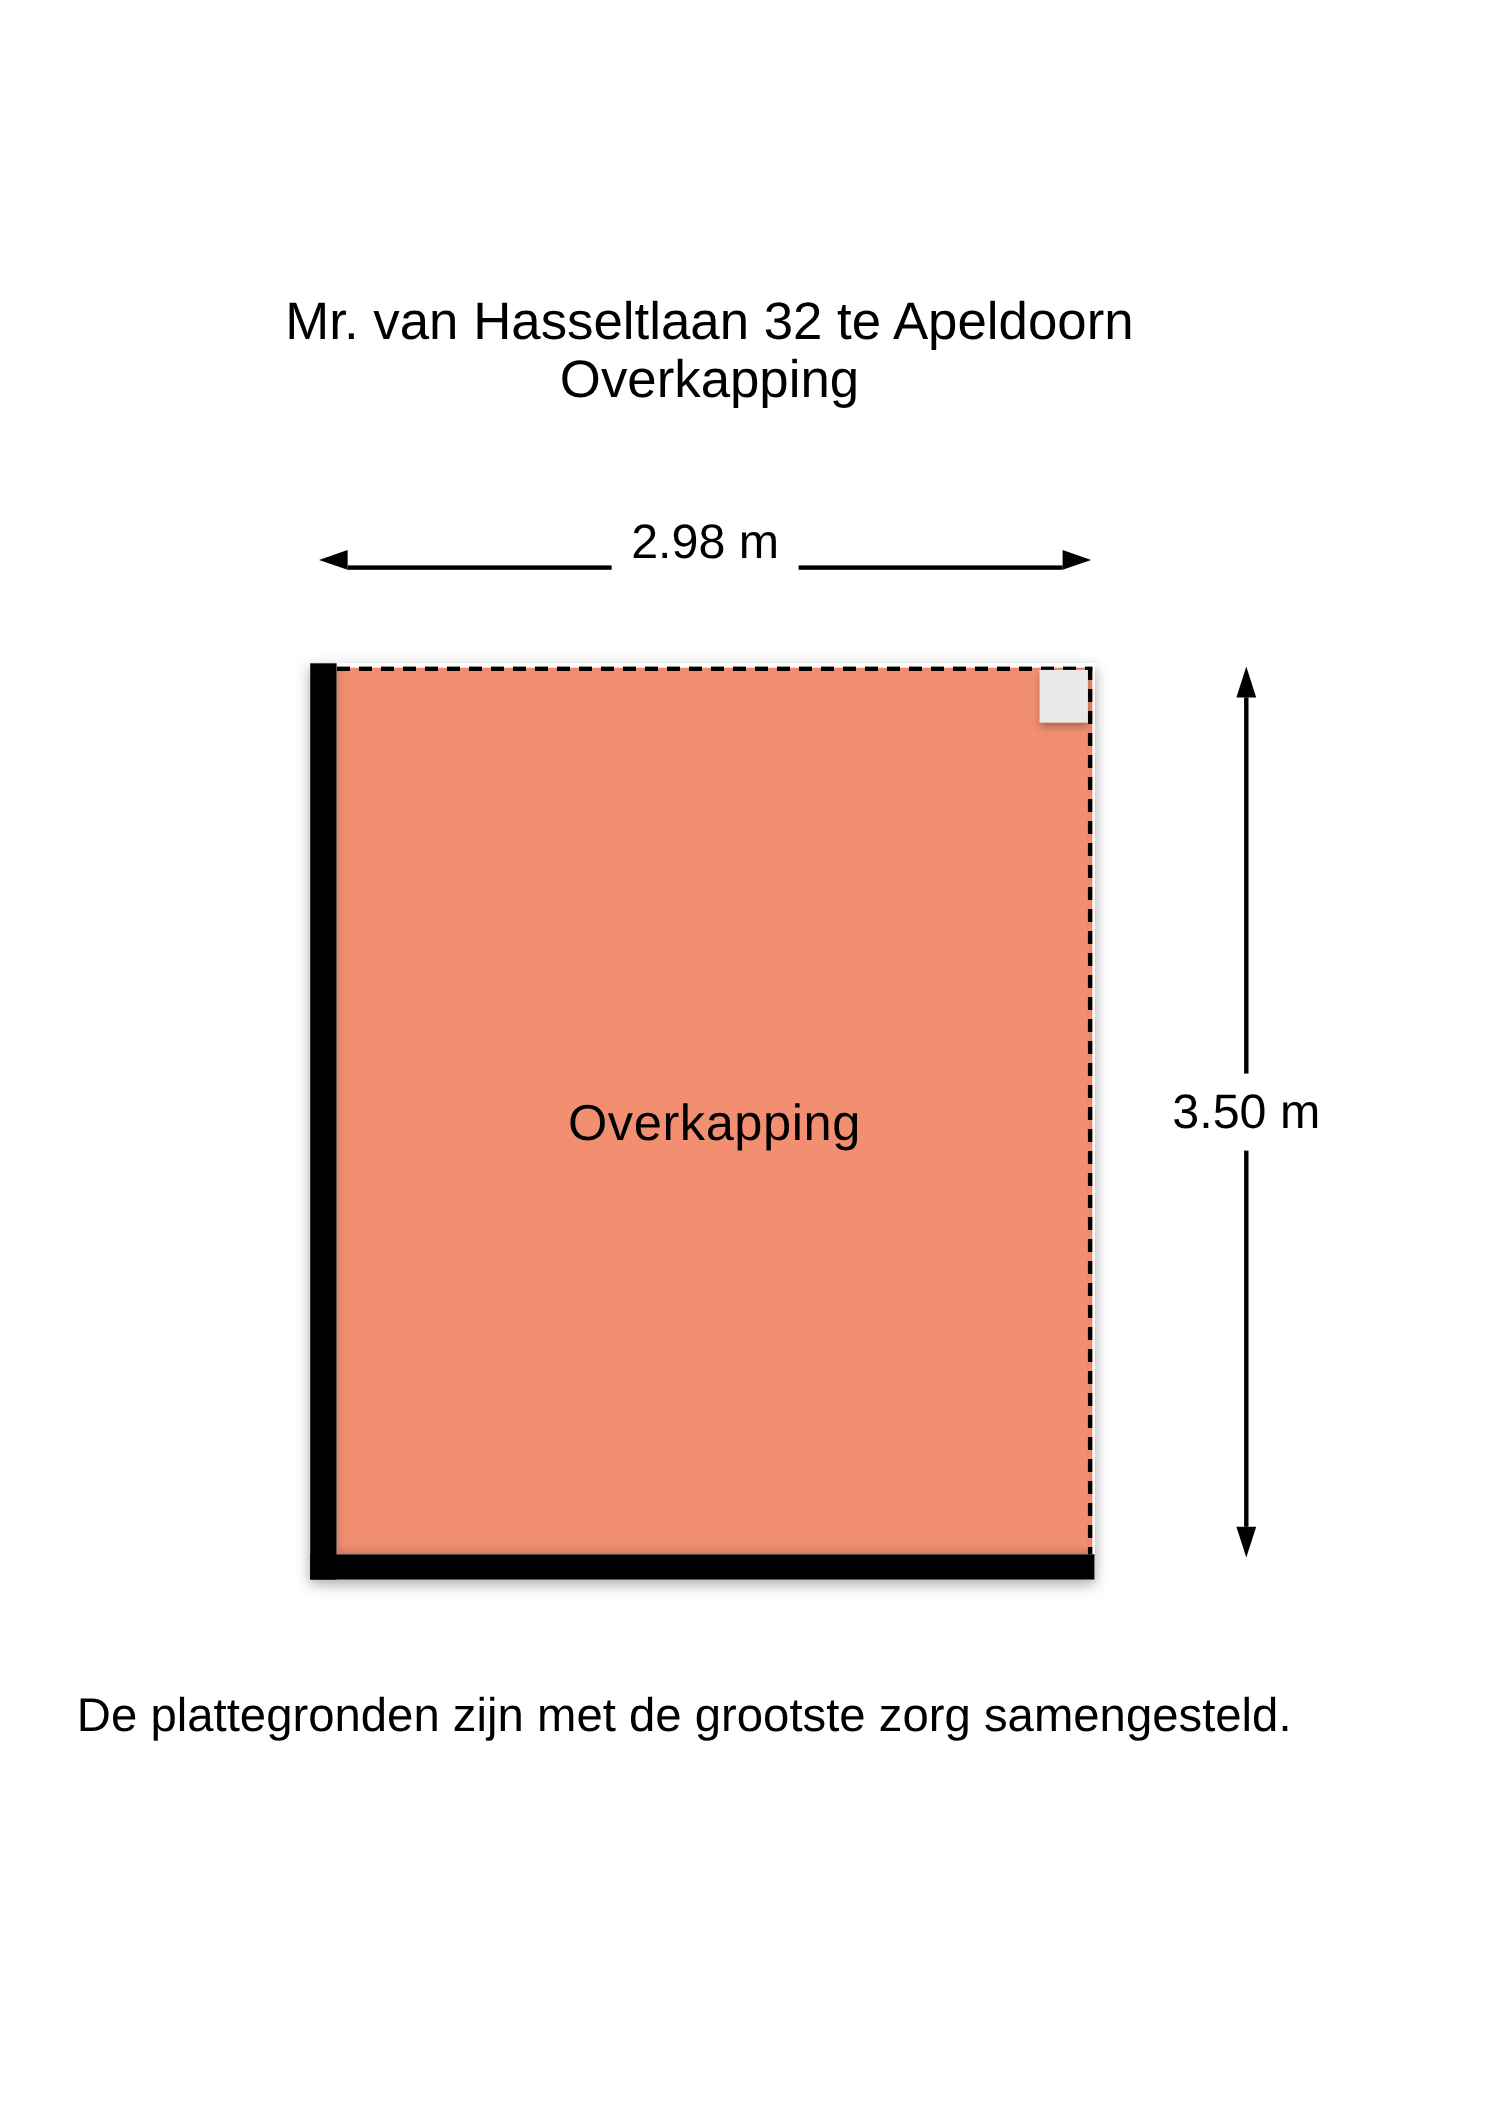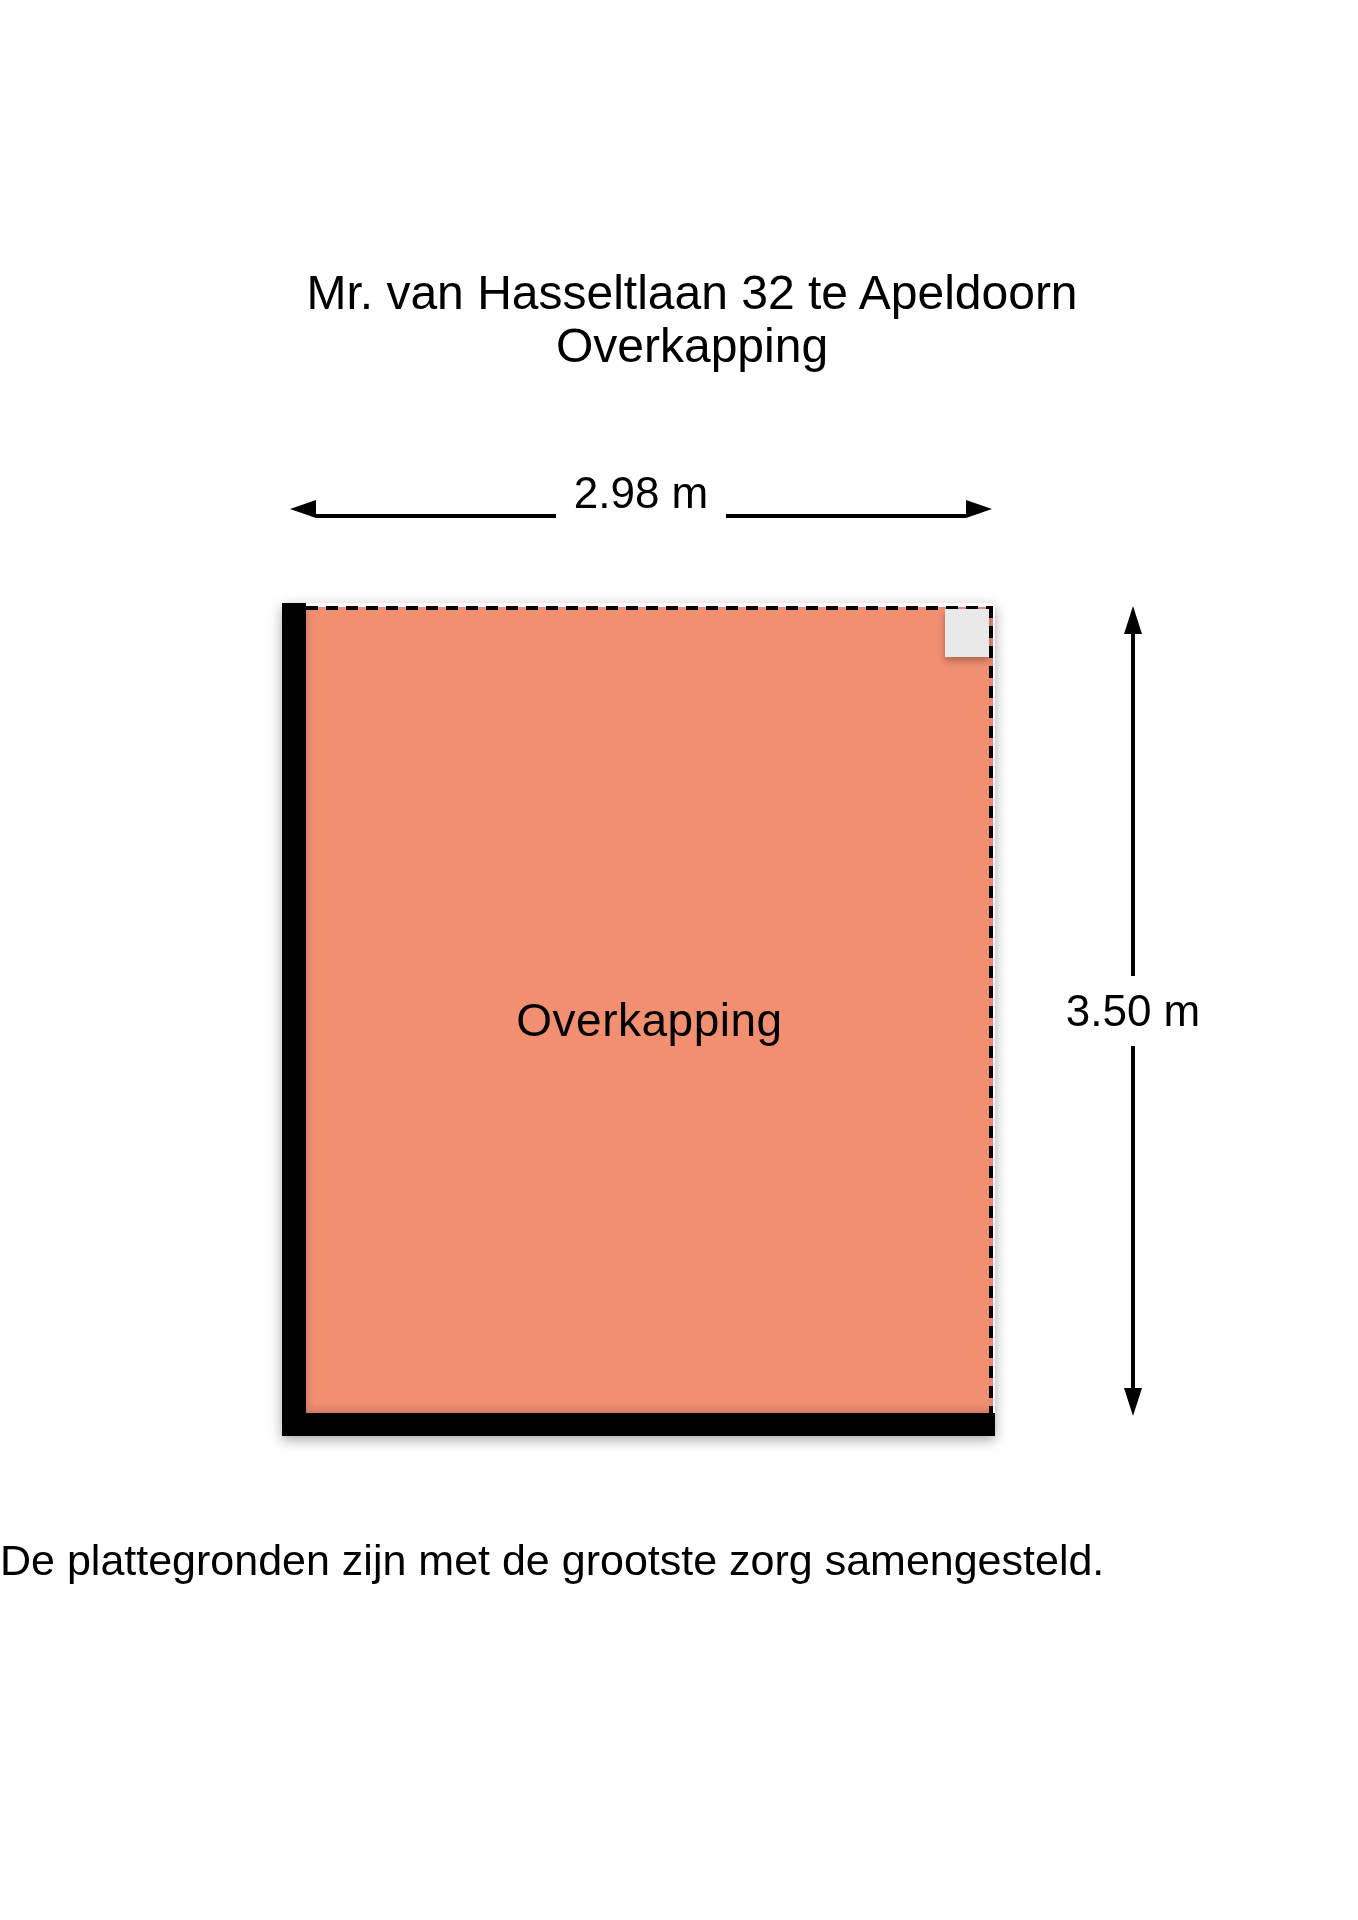--- a/index.html
+++ b/index.html
@@ -16,21 +16,20 @@
 
   
   .title-block {
     position: absolute;
     top: 266px;
     left: 0;
     width: 1290px;
     text-align: center;
     font-size: 48px;
     line-height: 53px;
-    margin-left: 47px;
   }
 
   
   .h-dim {
     position: absolute;
     left: 290px;
     top: 462px;
     width: 702px;
     height: 56px;
     display: flex;
@@ -113,20 +112,21 @@
     border-right: 9px solid transparent;
     border-top: 28px solid #000;
   }
 
   
   .footer {
     position: absolute;
     top: 1534px;
     left: 0;
     width: 1244px;
+    text-align: center;
     font-size: 43px;
     line-height: 53px;
   }
 </style>
 </head>
 <body>
 
 <div class="canvas">
 
   <div class="title-block">

